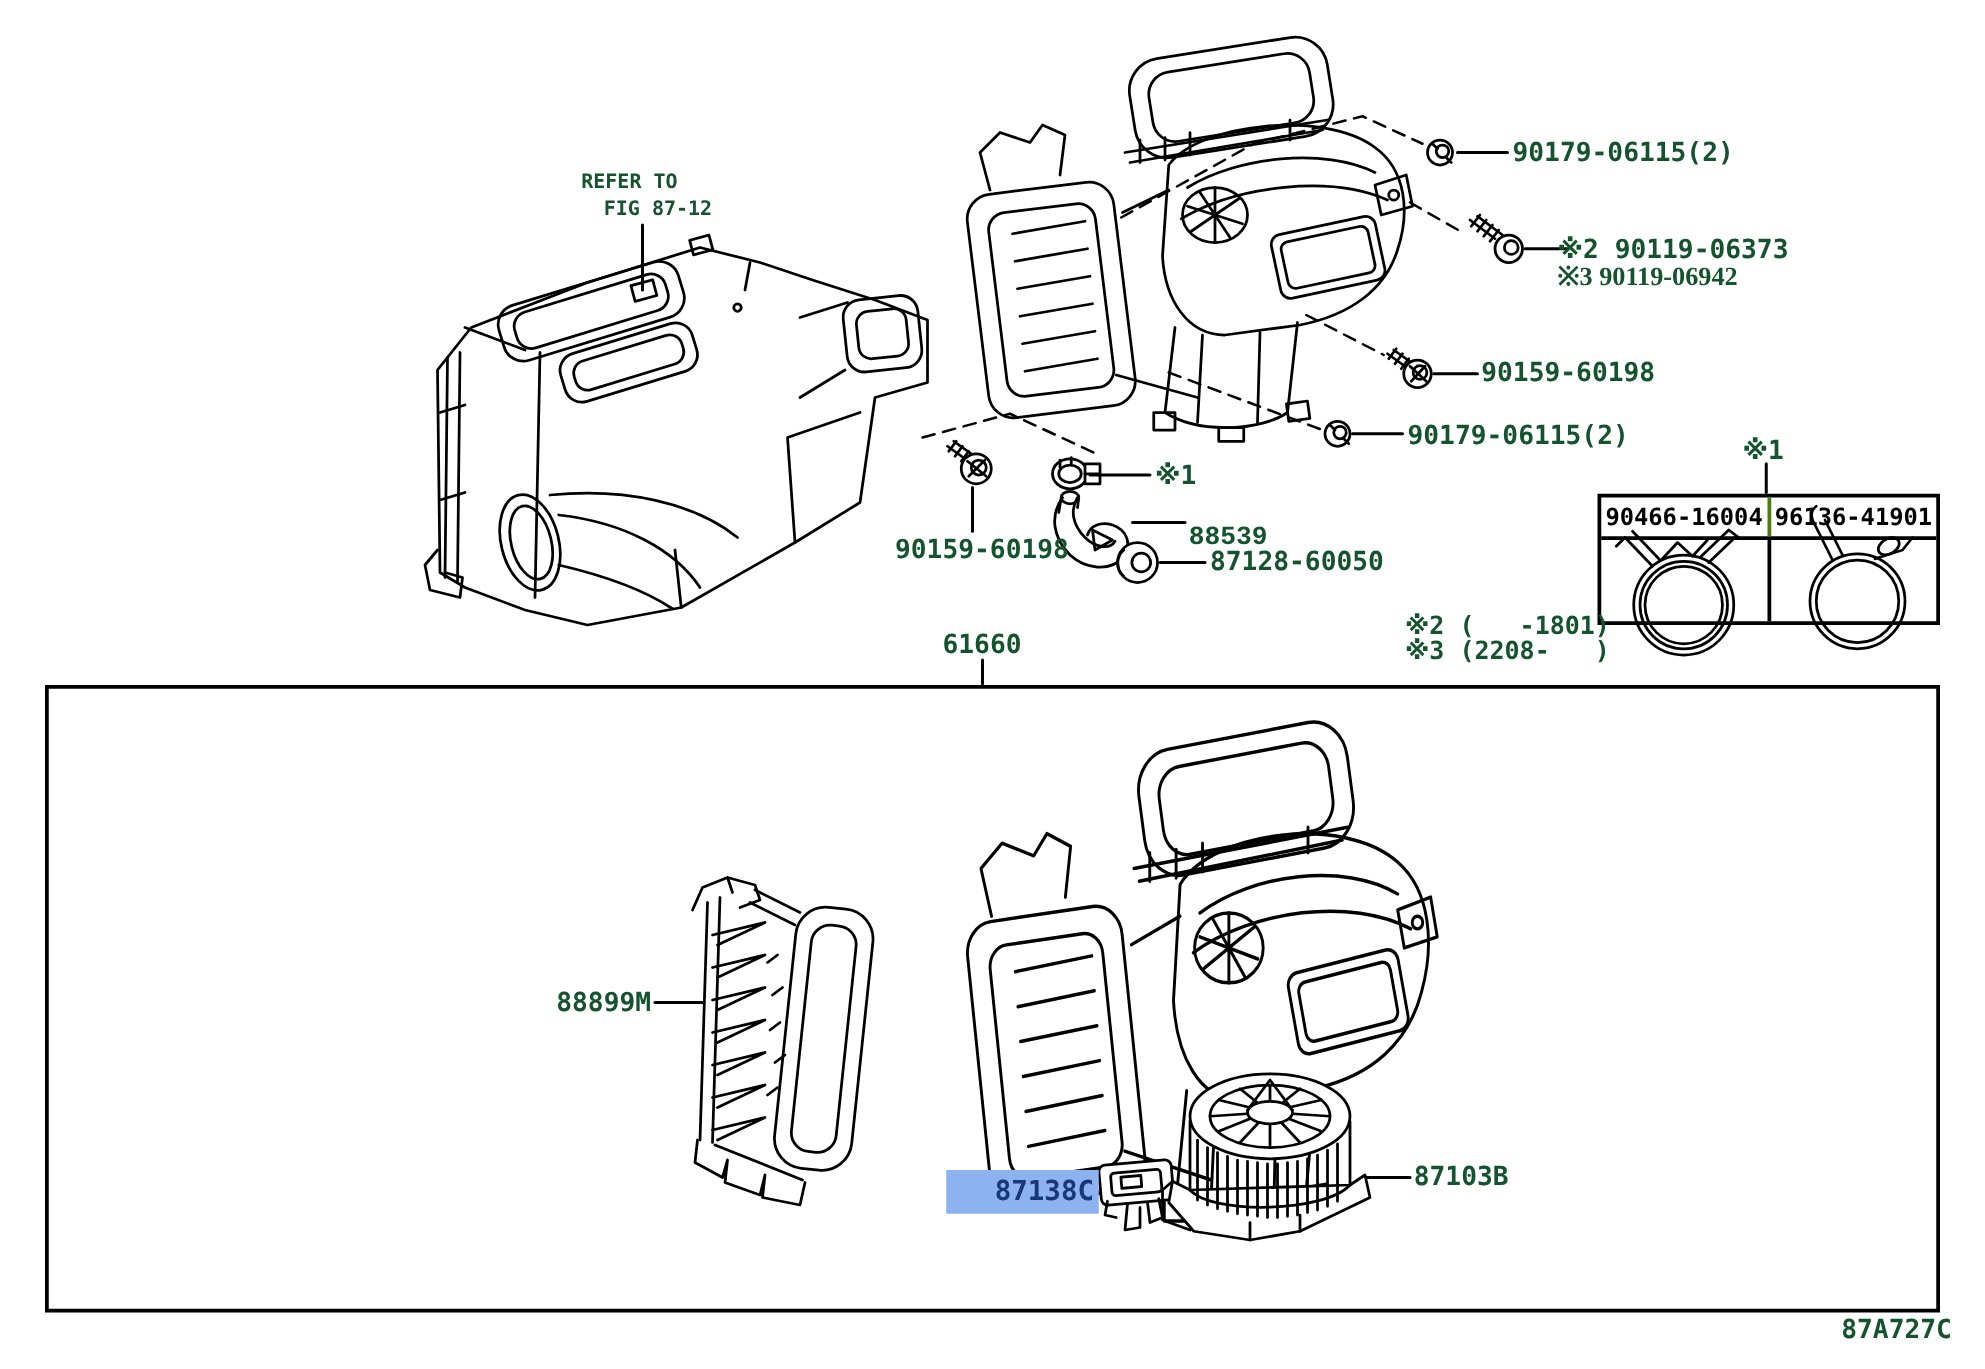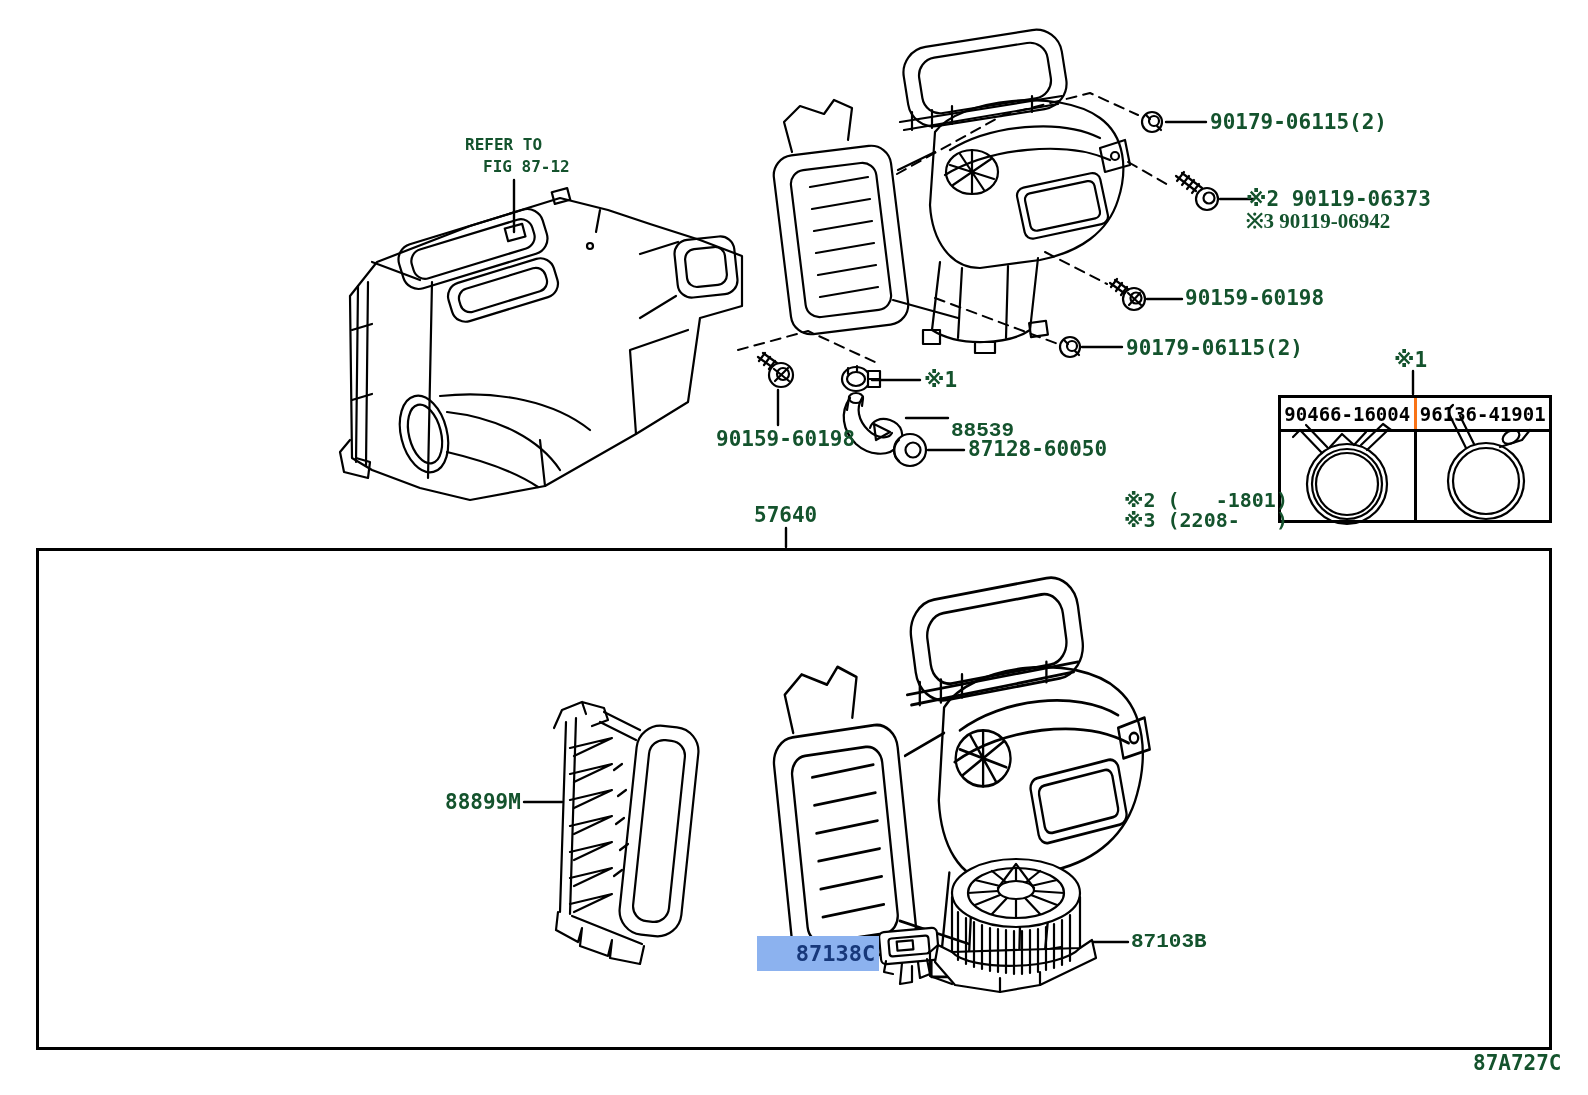--- a/index.html
+++ b/index.html
@@ -5,26 +5,26 @@
   html,body{margin:0;padding:0;background:#ffffff;}
   .stage{position:relative;width:1588px;height:1095px;background:#fff;overflow:hidden;
          font-family:"DejaVu Sans Mono","DejaVu Sans",monospace;}
   svg.art{position:absolute;left:0;top:0;}
   .lbl{position:absolute;font-weight:bold;color:#14532d;white-space:pre;line-height:1.0;
        font-size:21px;letter-spacing:0px;}
   .s19{font-size:16px;}
   .s20{font-size:20px;}
   .bigbox{position:absolute;left:36px;top:548px;width:1516px;height:502px;
           border:3px solid #000;box-sizing:border-box;}
-  .tbl{position:absolute;left:1278px;top:395px;width:274px;height:128px;
+  .tbl{position:absolute;left:1278px;top:395px;width:274px;height:105px;
        border:3px solid #000;box-sizing:border-box;display:flex;flex-direction:column;background:transparent;}
   .tbl-head{display:flex;height:31px;border-bottom:3px solid #000;}
   .tbl-col{flex:1;display:flex;align-items:center;justify-content:center;
            font-weight:bold;font-size:19px;}
-  .tbl-col + .tbl-col{border-left:3px solid #f97316;}
+  .tbl-col + .tbl-col{border-left:3px solid #4d7c0f;}
   .tbl-body{flex:1;display:flex;}
   .tbl-cell{flex:1;}
   .tbl-cell + .tbl-cell{border-left:3px solid #000;}
   .hl{position:absolute;left:757px;top:936px;width:87px;height:35px;
       background:#8cb2ef;color:#17387a;display:flex;align-items:center;justify-content:center;
       font-weight:bold;font-size:22px;padding-left:35px;}
 </style>
 </head>
 <body>
 
@@ -244,23 +244,23 @@
 
   <div class="lbl" style="left:1210px;top:112px;">90179-06115(2)</div>
   <div class="lbl" style="left:1246px;top:189px;">※2 90119-06373</div>
   <div class="lbl" style="left:1246px;top:211px;font-family:Liberation Serif, serif;">※3 90119-06942</div>
   <div class="lbl" style="left:1185px;top:288px;">90159-60198</div>
   <div class="lbl" style="left:1126px;top:338px;">90179-06115(2)</div>
   <div class="lbl" style="left:924px;top:370px;">※1</div>
   <div class="lbl" style="left:951px;top:420px;font-family:Liberation Mono, monospace;">88539</div>
   <div class="lbl" style="left:968px;top:439px;">87128-60050</div>
   <div class="lbl" style="left:716px;top:429px;">90159-60198</div>
-  <div class="lbl" style="left:754px;top:505px;">57640</div>
+  <div class="lbl" style="left:754px;top:505px;">61660</div>
   <div class="lbl" style="left:1394px;top:350px;">※1</div>
   <div class="lbl s20" style="left:1124px;top:490px;">※2 (   -1801)</div>
   <div class="lbl s20" style="left:1124px;top:510px;">※3 (2208-   )</div>
   <div class="lbl" style="left:445px;top:792px;">88899M</div>
-  <div class="lbl" style="left:1131px;top:931px;font-family:Liberation Mono, monospace;">87103B</div>
+  <div class="lbl" style="left:1131px;top:931px;">87103B</div>
   <div class="lbl" style="left:1473px;top:1053px;">87A727C</div>
 
   <div class="hl">87138C</div>
 
 </div>
 
 </body></html>

